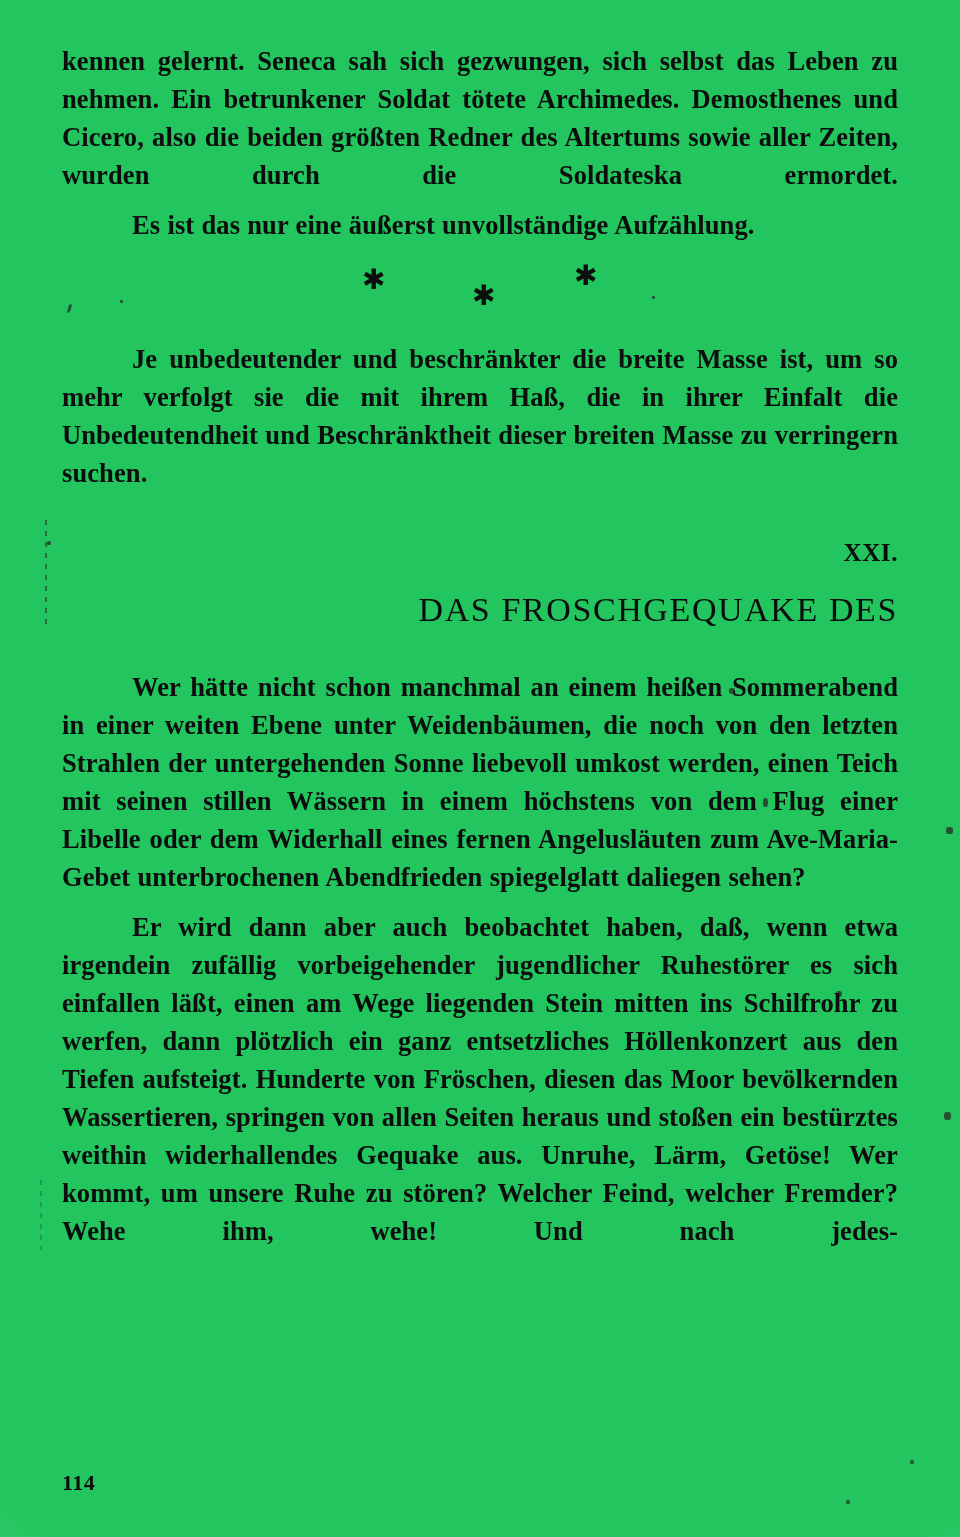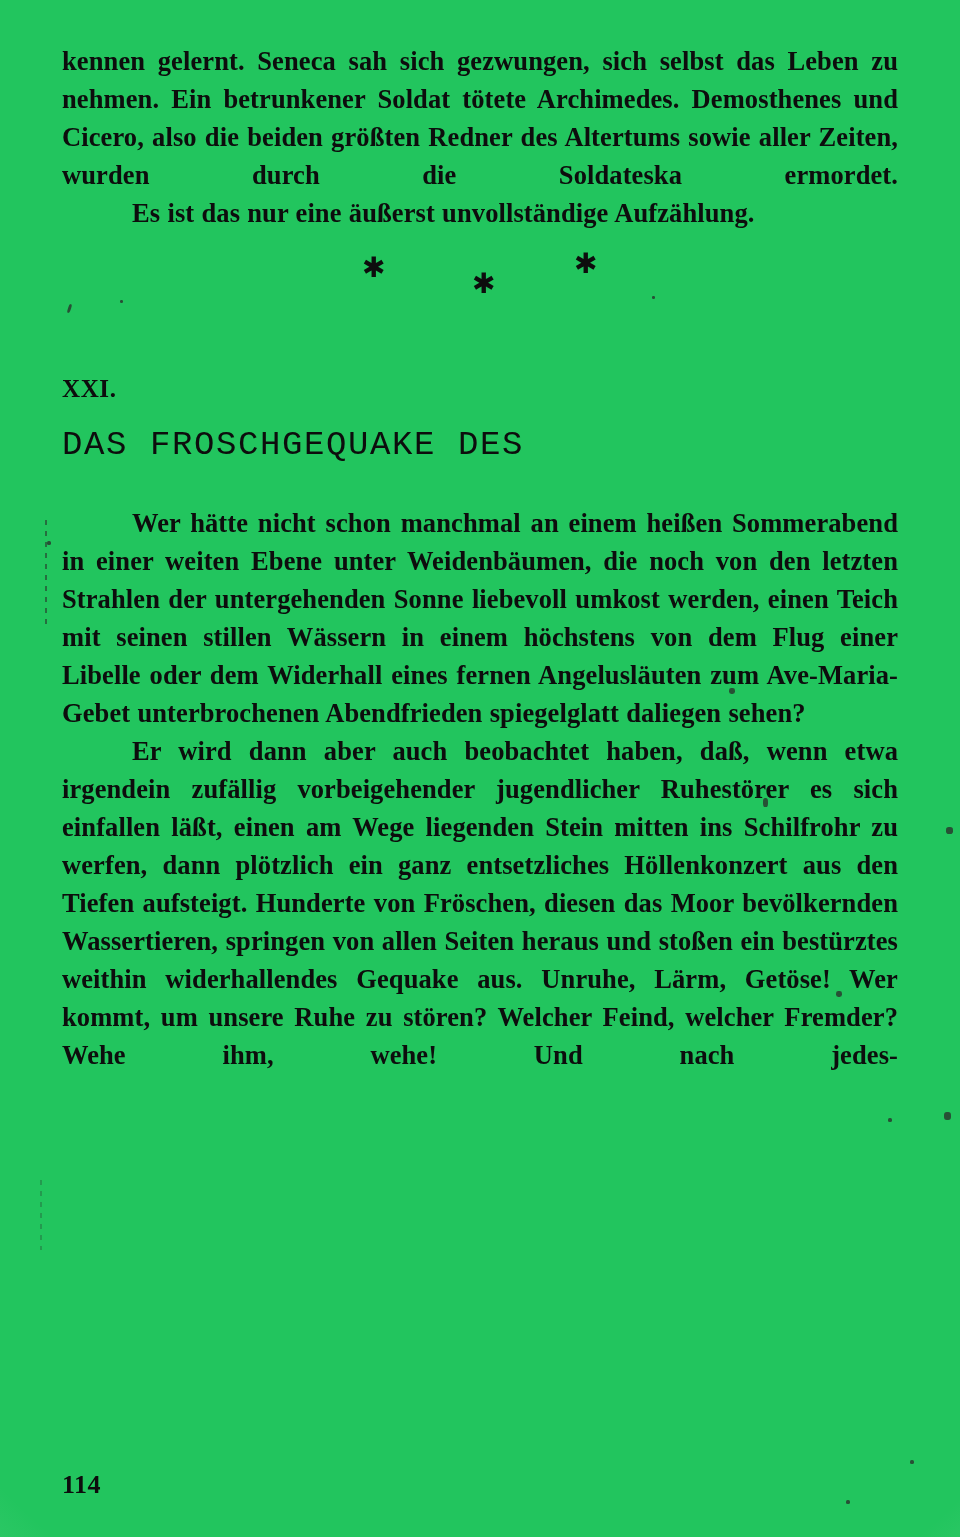--- a/index.html
+++ b/index.html
@@ -54,21 +54,21 @@
     font-weight: 600;
     -webkit-font-smoothing: none;
   }
   .para.indent {
     text-indent: 70px;
   }
   .para.last-justified {
     text-align-last: justify;
   }
   .para + .para {
-    margin-top: 0;
+    margin-top: 12px;
   }
 
   
   #asterisk-separator {
     position: relative;
     height: 96px;
     margin: 0;
   }
   .aster {
     position: absolute;
@@ -78,51 +78,51 @@
     color: #0d0d0d;
     font-family: "DejaVu Sans", sans-serif;
   }
   #aster-left   { left: 300px; top: 22px; }
   #aster-mid    { left: 410px; top: 38px; }
   #aster-right  { left: 512px; top: 18px; }
 
   
   #chapter-block {
     margin-top: 44px;
-    text-align: left;
+    text-align: right;
   }
   #chapter-number {
     font-size: 25px;
     font-weight: 700;
     letter-spacing: 0.6px;
     line-height: 34px;
   }
   #chapter-title {
     margin-top: 16px;
     font-size: 34px;
     line-height: 47px;
     font-weight: 500;
     letter-spacing: 1.6px;
-    font-family: Liberation Mono, monospace;
+    font-family: Liberation Serif, serif;
   }
   #chapter-title .tl {
     display: block;
   }
   #chapter-title .tl-2 {
     letter-spacing: 1.4px;
   }
 
   #after-heading-gap { height: 12px; }
 
   
   #page-number {
     position: absolute;
     left: 62px;
     top: 1470px;
-    font-size: 26px;
+    font-size: 22px;
     font-weight: 700;
     letter-spacing: 0.5px;
   }
 
   
   .speck {
     position: absolute;
     background: #2a2a28;
     border-radius: 40%;
     pointer-events: none;
@@ -170,20 +170,21 @@
 
     <p class="para indent">Es ist das nur eine äußerst unvollständige Aufzählung.</p>
 
     <div id="asterisk-separator">
       <span class="aster" id="aster-left">✱</span>
       <span class="aster" id="aster-mid">✱</span>
       <span class="aster" id="aster-right">✱</span>
     </div>
 
 
+    <p class="para indent">Je unbedeutender und beschränkter die breite Masse ist, um so mehr verfolgt sie die mit ihrem Haß, die in ihrer Einfalt die Unbedeutendheit und Beschränktheit dieser breiten Masse zu verringern suchen.</p>
 
     <div id="chapter-block">
       <div id="chapter-number">XXI.</div>
       <h1 id="chapter-title">
         <span class="tl tl-1">DAS FROSCHGEQUAKE DES</span>
       </h1>
     </div>
 
     <div id="after-heading-gap"></div>
 

